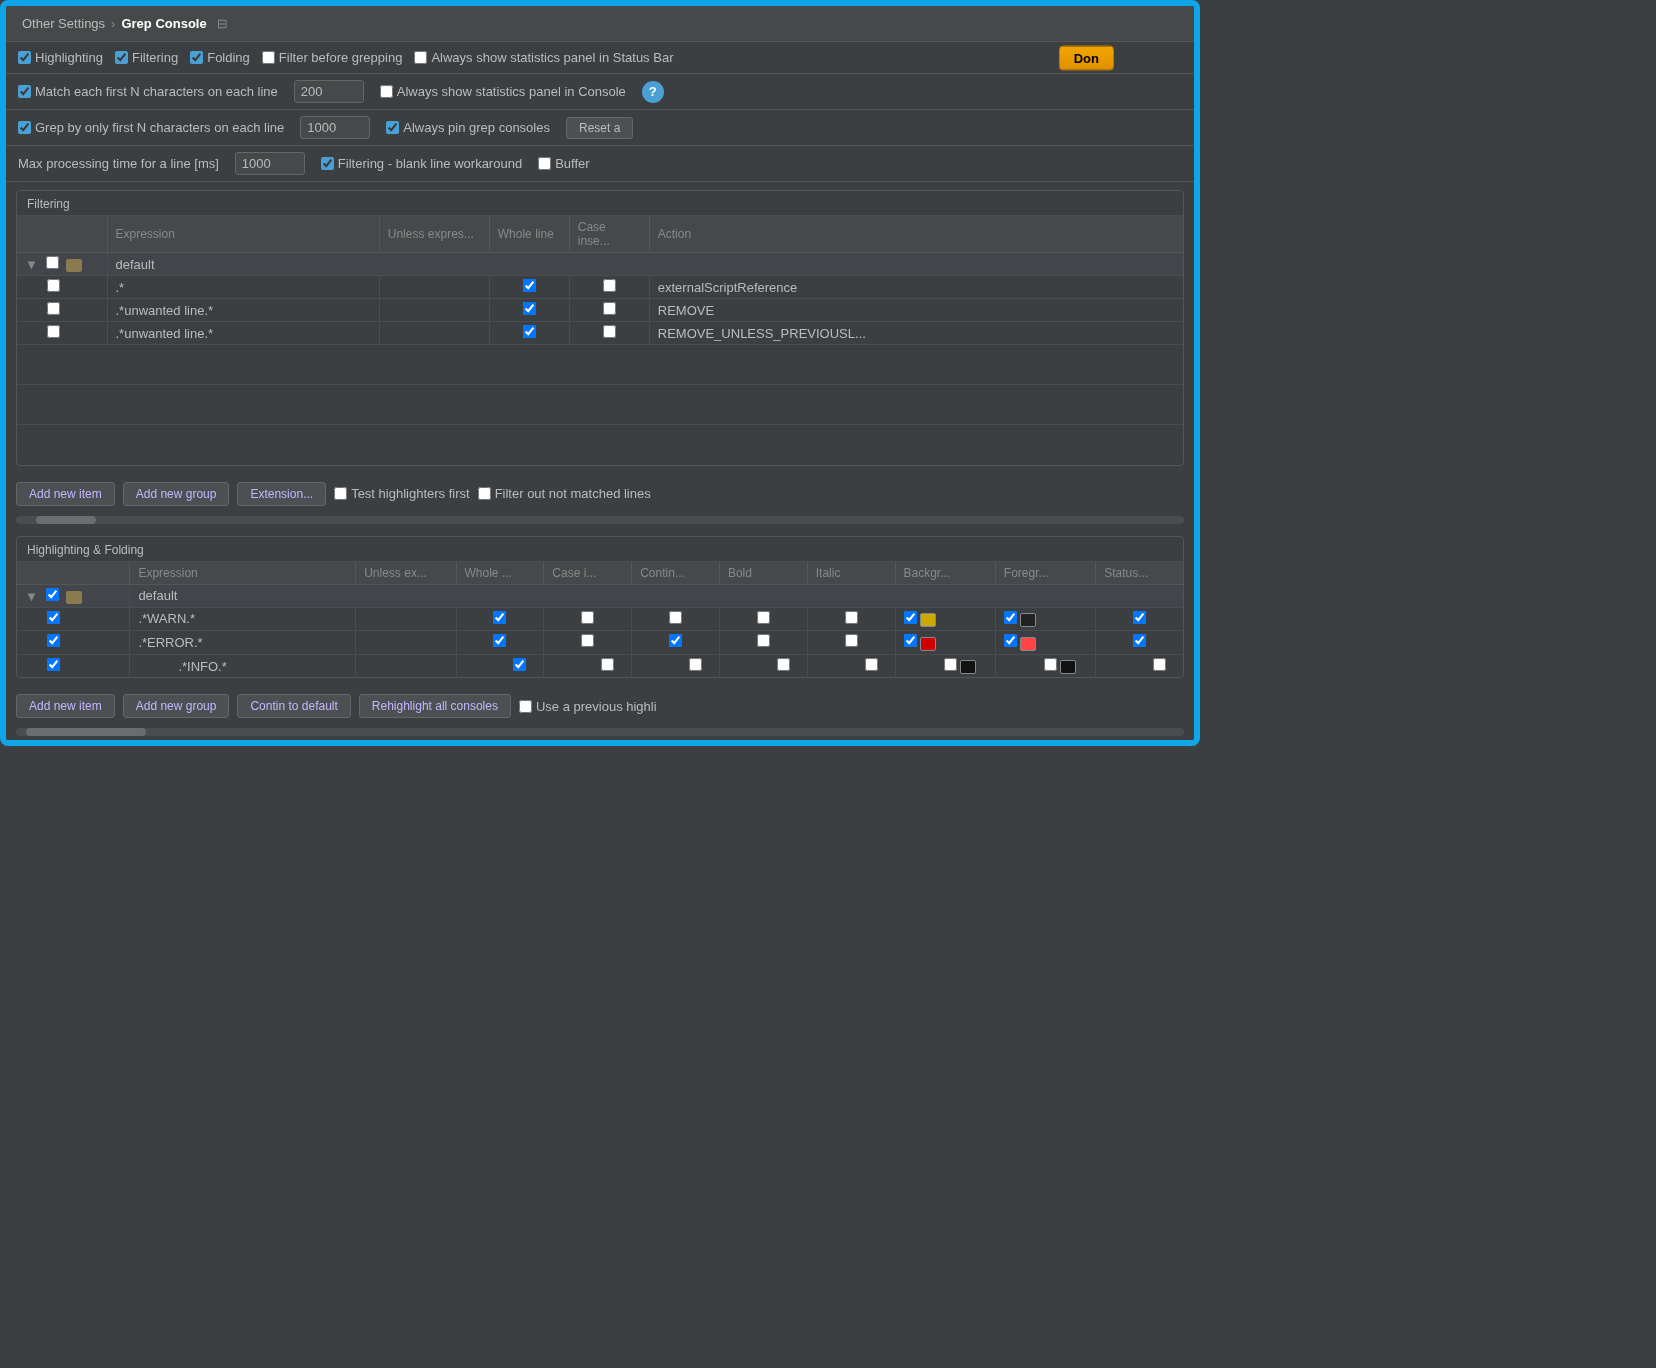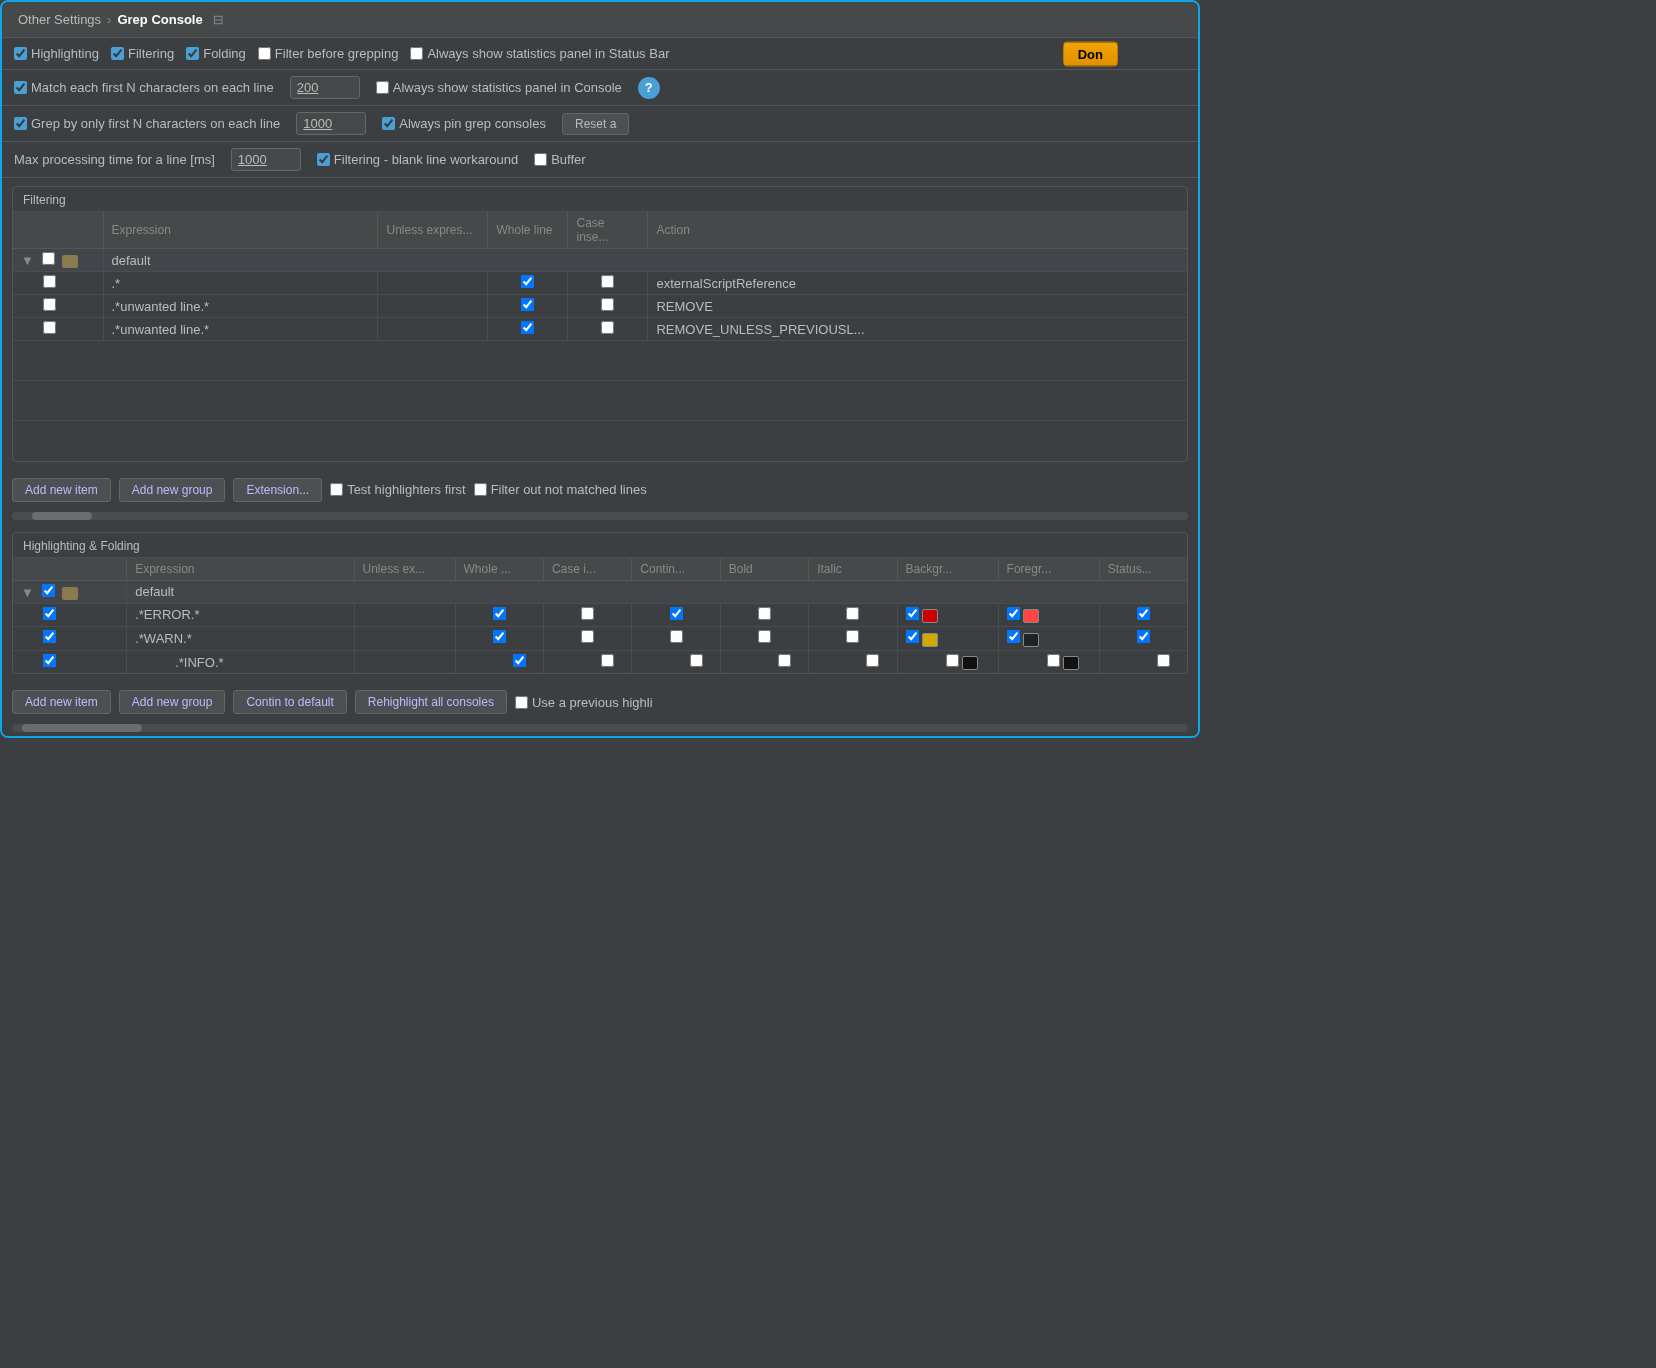--- a/index.html
+++ b/index.html
@@ -7,21 +7,21 @@
       background: #3c3f41;
       font-family: -apple-system, BlinkMacSystemFont, "Segoe UI", Arial, sans-serif;
       font-size: 13px;
       color: #bbbbbb;
       width: 1200px;
       min-height: 960px;
     }
 
     .window {
       background: #3c3f41;
-      border: 2px solid #0ea5e9;
+      border: 6px solid #0ea5e9;
       border-radius: 8px;
       overflow: hidden;
       width: 1200px;
     }
 
     
     .title-bar {
       background: #45494a;
       padding: 10px 16px;
       display: flex;
@@ -98,21 +98,20 @@
     }
 
     .input-field {
       background: #45494a;
       border: 1px solid #666;
       border-radius: 3px;
       color: #bbbbbb;
       padding: 3px 6px;
       font-size: 13px;
       width: 70px;
-      text-decoration: underline;
     }
 
     .help-btn {
       background: #4a9fd5;
       color: #fff;
       border: none;
       border-radius: 50%;
       width: 22px;
       height: 22px;
       font-size: 13px;
@@ -459,56 +458,56 @@
             <span class="folder-icon"></span>
           </td>
           <td colspan="10">default</td>
         </tr>
 
 
         <tr>
           <td style="padding-left:30px">
             <input type="checkbox" checked="" style="">
           </td>
+          <td>.*WARN.*</td>
+          <td></td>
+          <td class="col-checkbox"><input type="checkbox" checked="" style=""></td>
+          <td class="col-checkbox"><input type="checkbox" style=""></td>
+          <td class="col-checkbox"><input type="checkbox" style=""></td>
+          <td class="col-checkbox"><input type="checkbox" style=""></td>
+          <td class="col-checkbox"><input type="checkbox" style=""></td>
+          <td>
+            <input type="checkbox" checked="" style="">
+            <span class="color-swatch" style="background:#ccaa00"></span>
+          </td>
+          <td>
+            <input type="checkbox" checked="" style="">
+            <span class="color-swatch" style="background:#222222"></span>
+          </td>
+          <td class="col-checkbox"><input type="checkbox" checked="" style=""></td>
+        </tr>
+
+        <tr>
+          <td style="padding-left:30px">
+            <input type="checkbox" checked="" style="">
+          </td>
           <td>.*ERROR.*</td>
           <td></td>
           <td class="col-checkbox"><input type="checkbox" checked="" style=""></td>
           <td class="col-checkbox"><input type="checkbox" style=""></td>
           <td class="col-checkbox"><input type="checkbox" checked="" style=""></td>
           <td class="col-checkbox"><input type="checkbox" style=""></td>
           <td class="col-checkbox"><input type="checkbox" style=""></td>
           <td>
             <input type="checkbox" checked="" style="">
             <span class="color-swatch" style="background:#cc0000"></span>
           </td>
           <td>
             <input type="checkbox" checked="" style="">
             <span class="color-swatch" style="background:#ff4444"></span>
-          </td>
-          <td class="col-checkbox"><input type="checkbox" checked="" style=""></td>
-        </tr>
-
-        <tr>
-          <td style="padding-left:30px">
-            <input type="checkbox" checked="" style="">
-          </td>
-          <td>.*WARN.*</td>
-          <td></td>
-          <td class="col-checkbox"><input type="checkbox" checked="" style=""></td>
-          <td class="col-checkbox"><input type="checkbox" style=""></td>
-          <td class="col-checkbox"><input type="checkbox" style=""></td>
-          <td class="col-checkbox"><input type="checkbox" style=""></td>
-          <td class="col-checkbox"><input type="checkbox" style=""></td>
-          <td>
-            <input type="checkbox" checked="" style="">
-            <span class="color-swatch" style="background:#ccaa00"></span>
-          </td>
-          <td>
-            <input type="checkbox" checked="" style="">
-            <span class="color-swatch" style="background:#222222"></span>
           </td>
           <td class="col-checkbox"><input type="checkbox" checked="" style=""></td>
         </tr>
 
         <tr>
           <td style="padding-left:30px">
             <input type="checkbox" checked="" style="">
           </td>
           <td>.*INFO.*</td>
           <td></td>

